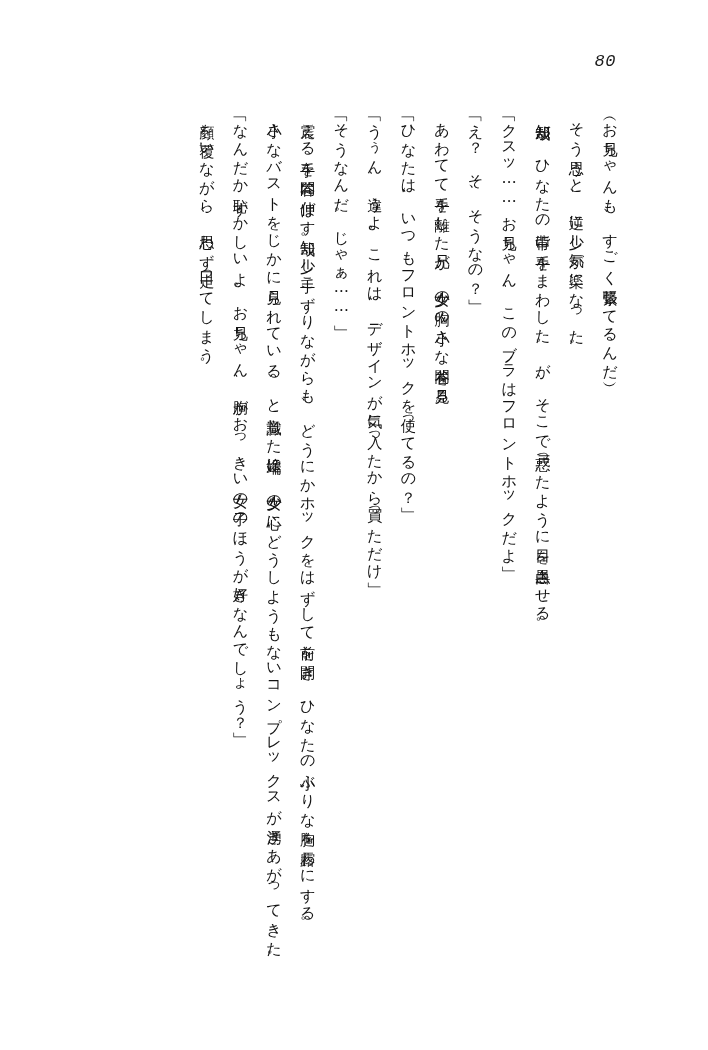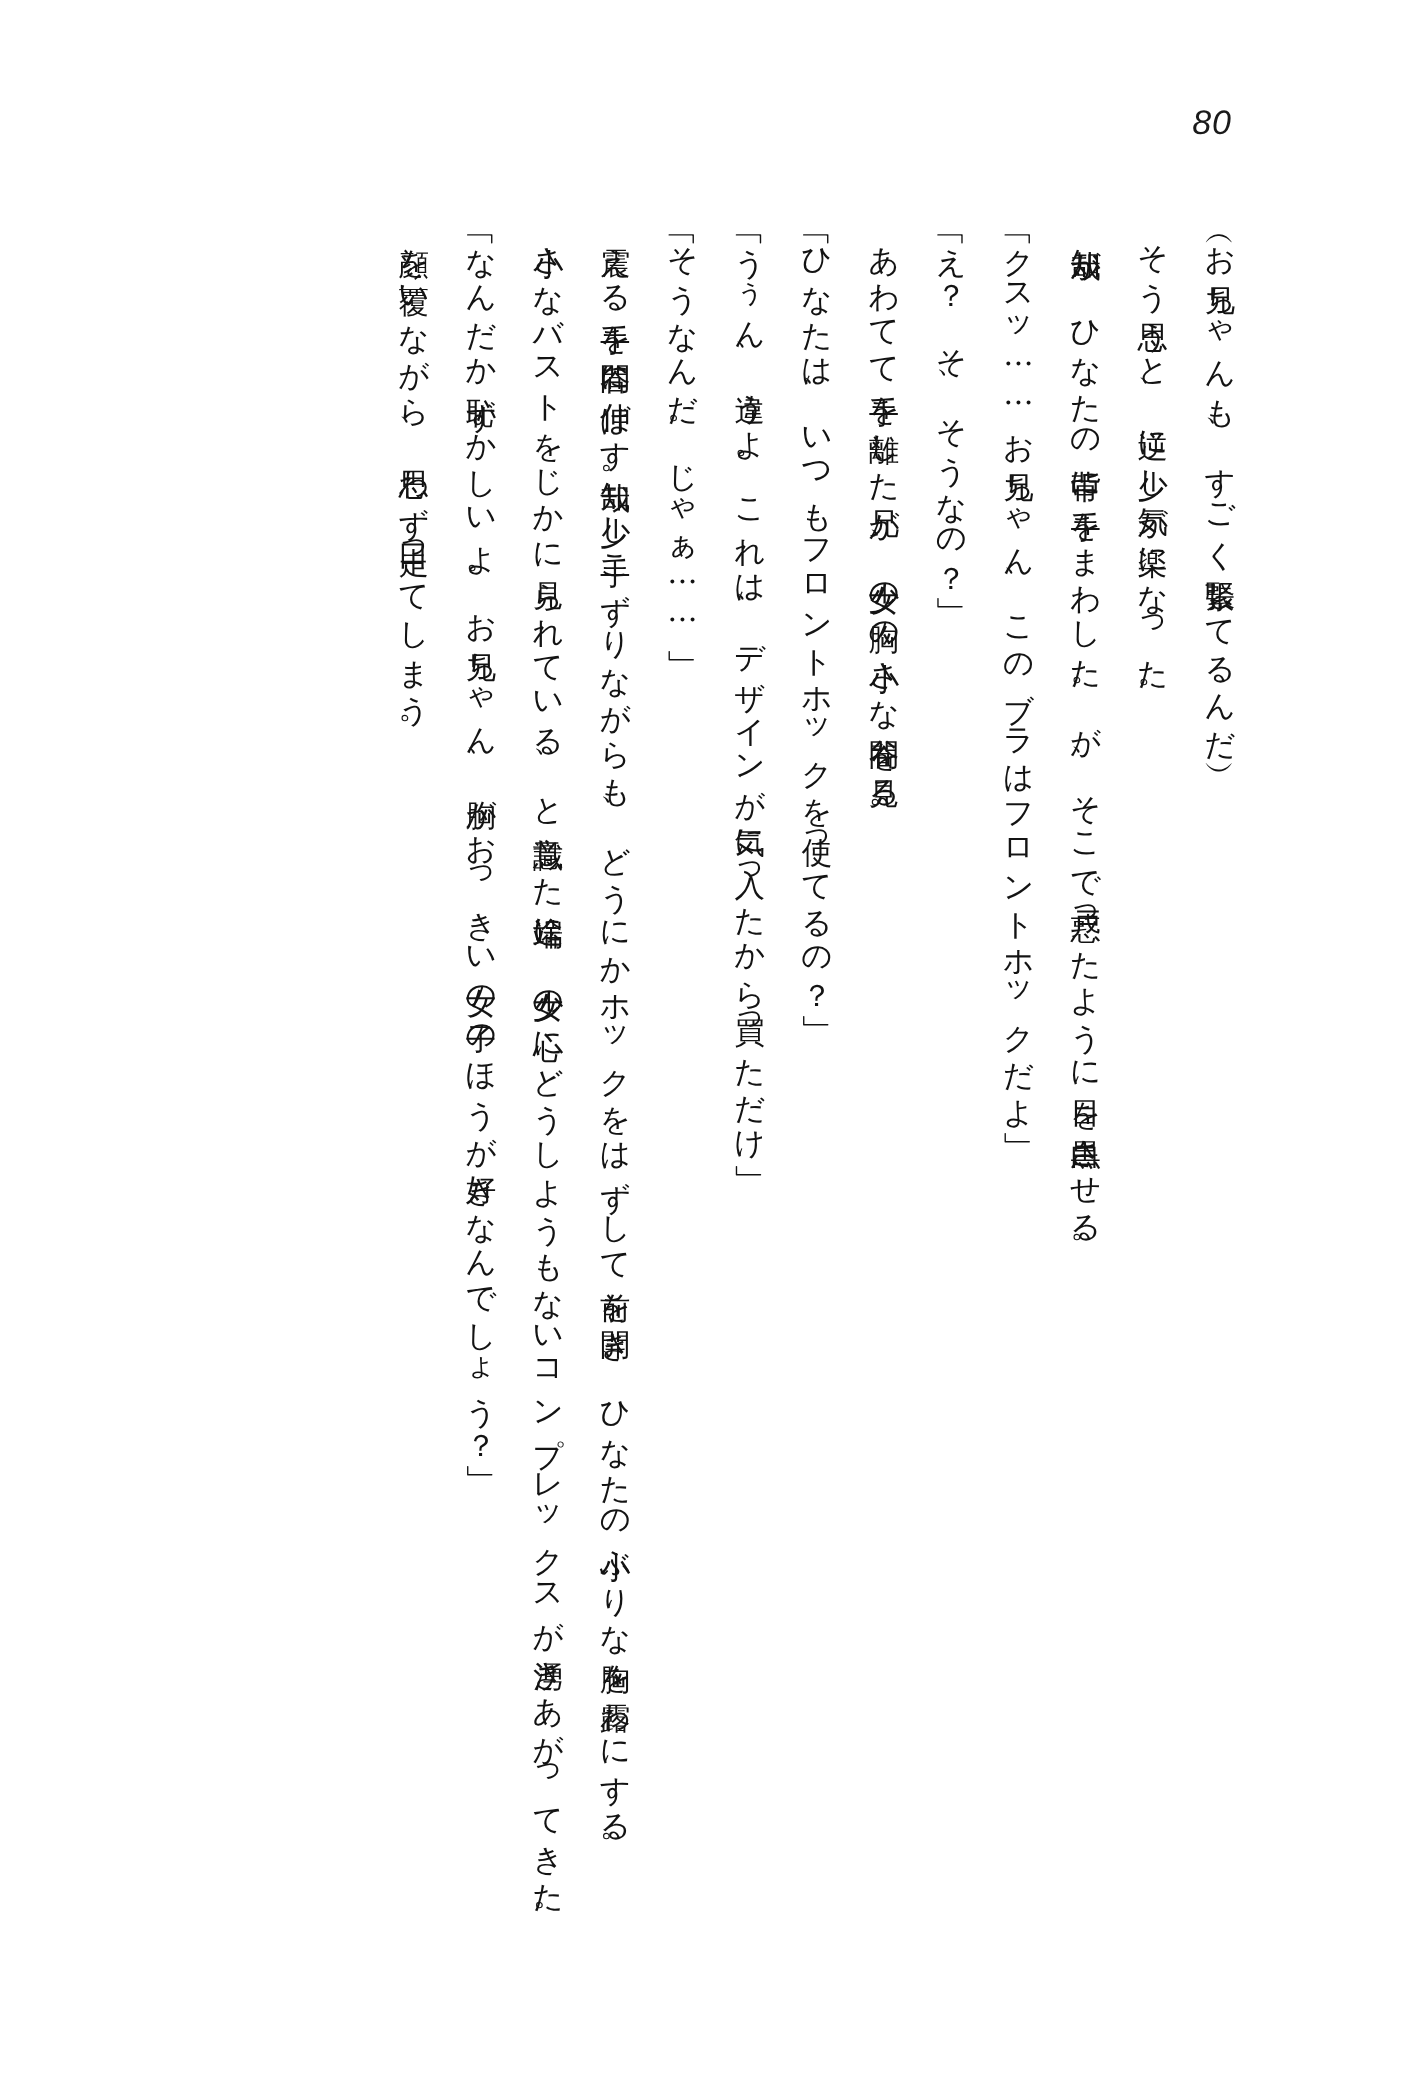--- a/index.html
+++ b/index.html
@@ -13,21 +13,21 @@
     height: 1050px;
     background: #ffffff;
     margin: 0 auto;
     overflow: hidden;
     box-sizing: border-box;
   }
   .page-number {
     position: absolute;
     top: 52px;
     right: 92px;
-    font-family: Liberation Sans, sans-serif;
+    font-family: Liberation Mono, monospace;
     font-style: italic;
     font-size: 17px;
     color: #1a1a1a;
     letter-spacing: 0.5px;
   }
   .body-text {
     position: absolute;
     top: 112px;
     right: 82px;
     left: 60px;

